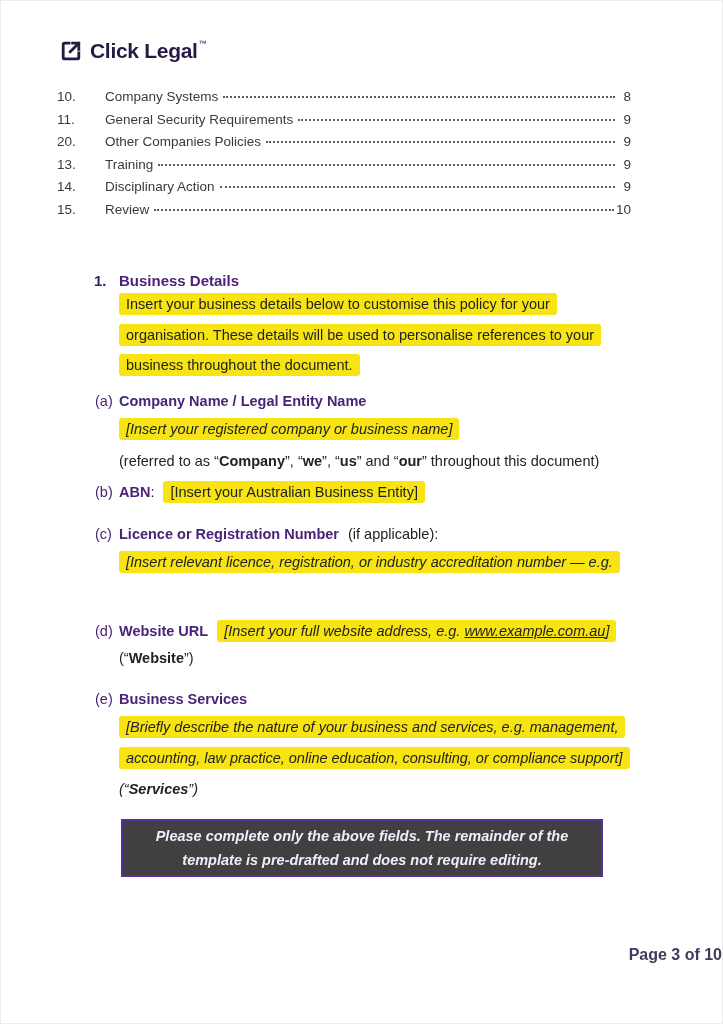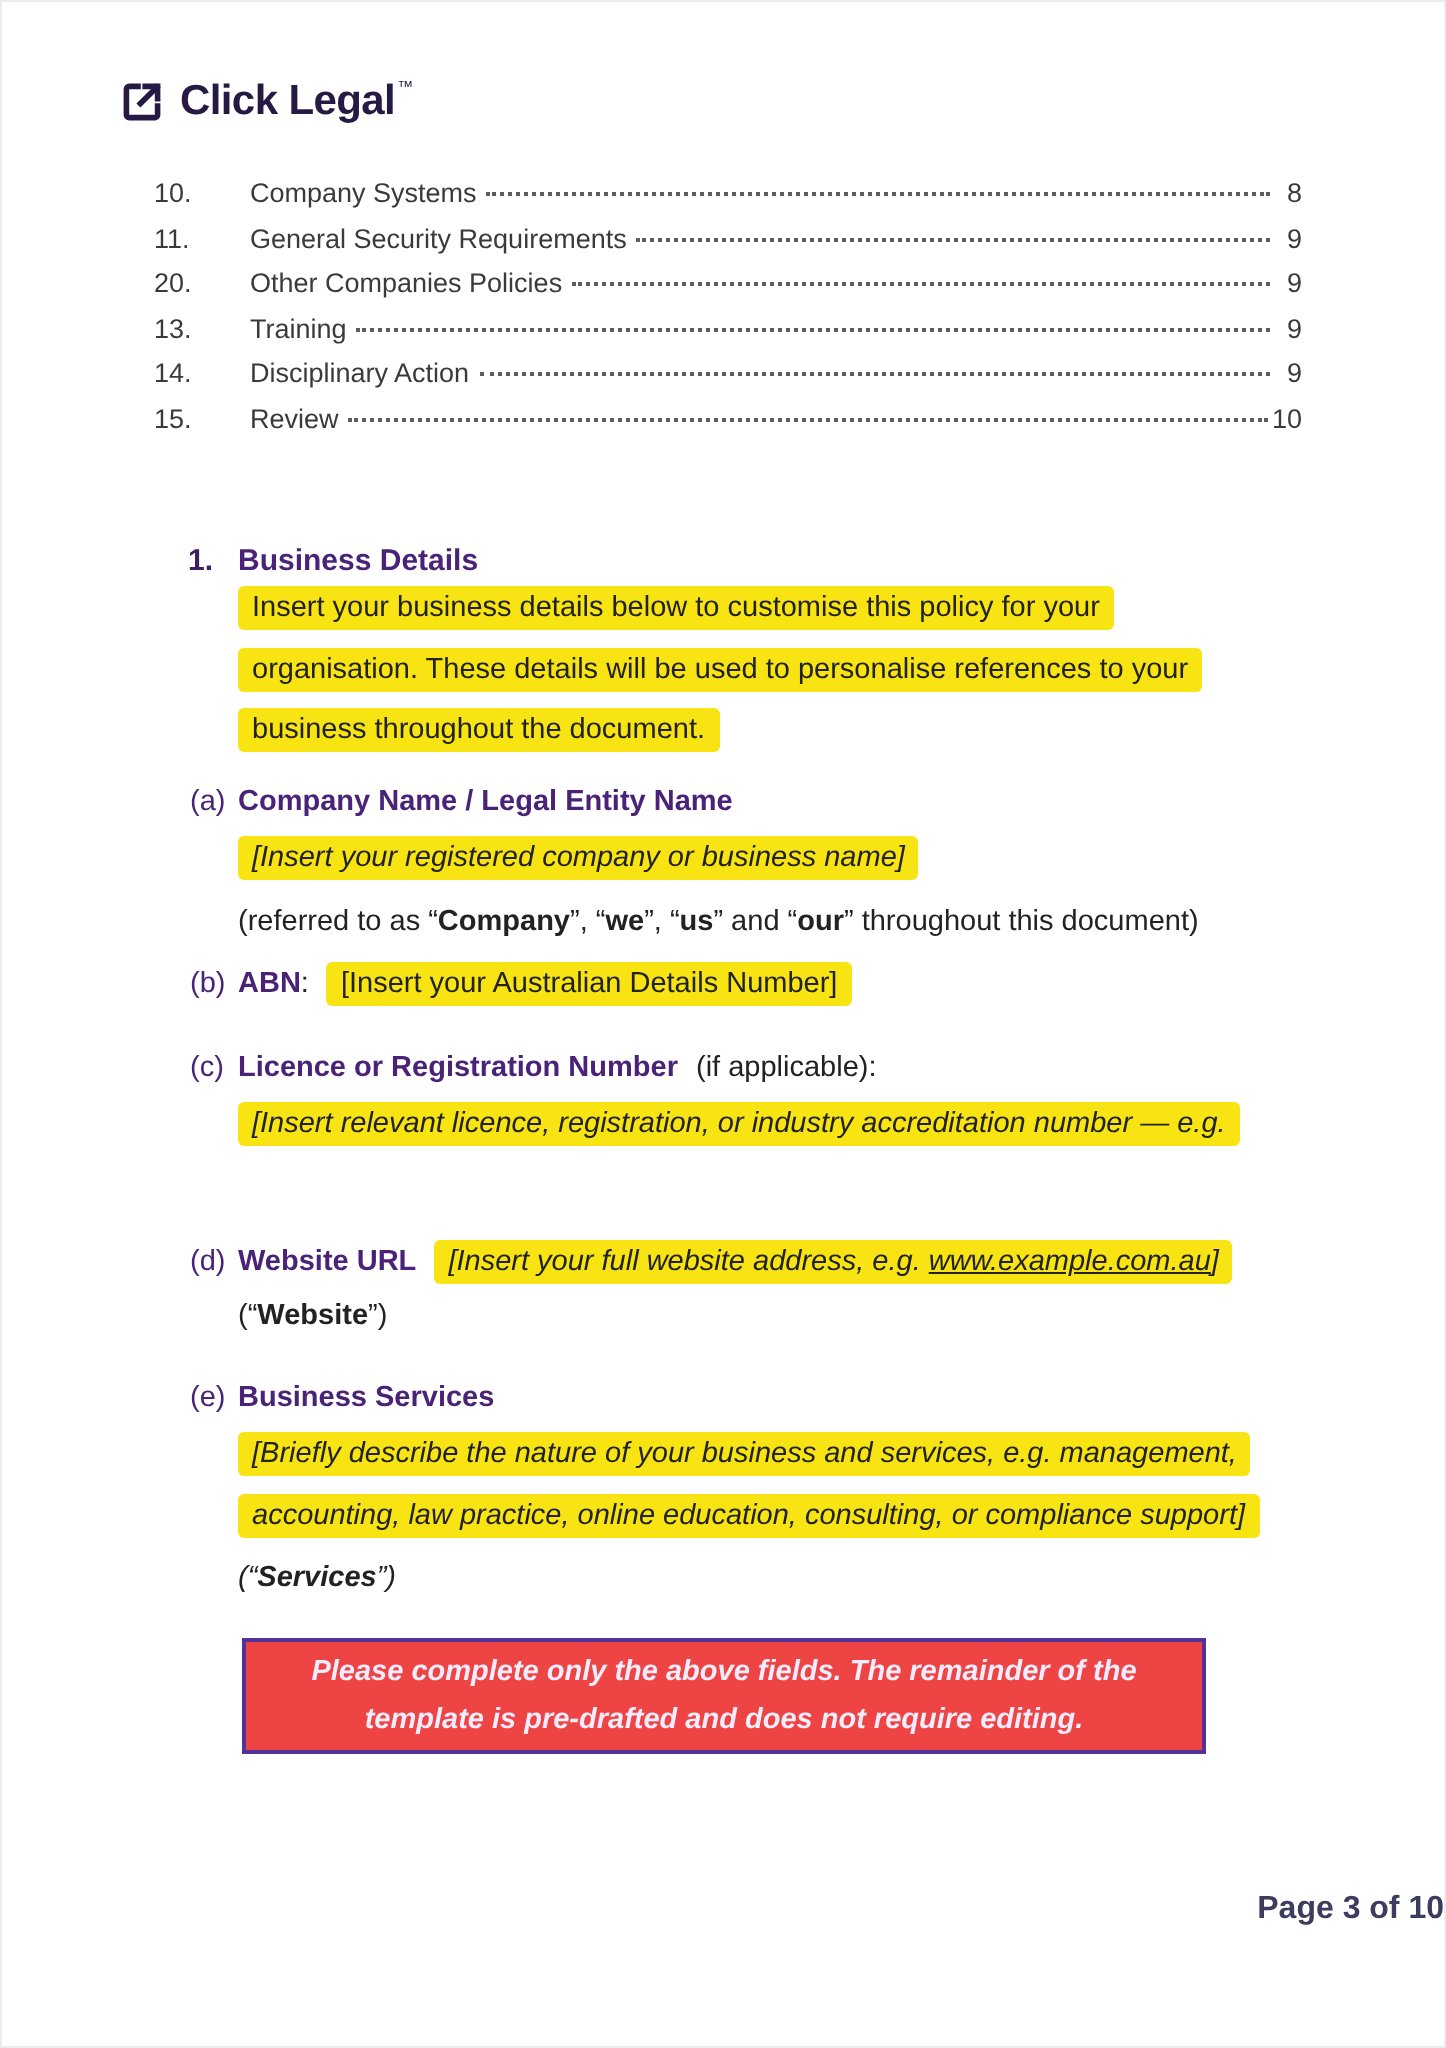--- a/index.html
+++ b/index.html
@@ -7,21 +7,21 @@
     position:relative;width:723px;height:1024px;background:#fff;
     font-family:"Liberation Sans",sans-serif;color:#222;
     border:1px solid #ececec;box-sizing:border-box;overflow:hidden;
   }
   
   .logo{position:absolute;top:38px;left:58px;display:flex;align-items:center;justify-content:flex-end;}
   .logo-icon{width:24px;height:24px;margin-right:7px;display:inline-block;}
   .logo-text{font-size:21px;font-weight:800;color:#261a45;letter-spacing:-0.3px;}
   .logo-tm{font-size:8px;color:#261a45;vertical-align:top;position:relative;top:-8px;margin-left:1px;}
   
-  .toc{position:absolute;top:88px;left:76px;width:574px;}
+  .toc{position:absolute;top:88px;left:56px;width:574px;}
   .toc-row{display:flex;align-items:baseline;height:22.6px;font-size:13.5px;color:#3a3a3a;}
   .toc-num{width:48px;flex:none;}
   .toc-title{flex:none;}
   .toc-dots{flex:1;position:relative;margin:0 2px 0 5px;}
   .toc-dots::after{content:"";position:absolute;left:0;right:0;bottom:3px;border-bottom:2px dotted #5c5c5c;}
   .toc-page{flex:none;text-align:right;min-width:14px;}
   
   .blk{position:absolute;left:118px;width:545px;font-size:14.5px;line-height:25px;}
   .marker{position:absolute;left:-24px;color:#4a2379;}
   .lbl{font-weight:bold;color:#4a2379;}
@@ -31,21 +31,21 @@
   .it{font-style:italic;}
   .b{font-weight:bold;}
   .link{text-decoration:underline;color:inherit;}
   .gapL{margin-left:5px;}
   .sub{margin-top:2px;}
   .sec-head{font-weight:bold;font-size:15px;color:#4a2379;}
   .sec-num{position:absolute;left:-25px;color:#3d2066;}
   
   .notice{
     position:absolute;top:818px;left:120px;width:482px;box-sizing:border-box;
-    background:#ef4444;border:2px solid #54309a;
+    background:#404040;border:2px solid #54309a;
     color:#f2ecfc;font-weight:bold;font-style:italic;text-align:center;
     font-size:14.5px;line-height:24px;padding:3px 14px;
   }
   
   .footer{position:absolute;top:945px;left:0;width:100%;text-align:right;
     font-size:16px;font-weight:bold;color:#3c3c5e;}
 </style>
 </head>
 <body>
 
@@ -122,21 +122,21 @@
       <span class="hl it">[Insert your registered company or business name]</span>
     </div>
     <div class="sub">
       <span>(referred to as “</span><span class="b">Company</span><span>”, “</span><span class="b">we</span><span>”, “</span><span class="b">us</span><span>” and “</span><span class="b">our</span><span>” throughout this document)</span>
     </div>
   </div>
 
   <div class="blk" style="top:479px;">
     <span class="marker">(b)</span>
     <span class="lbl">ABN</span><span>:</span>
-    <span class="hl gapL">[Insert your Australian Details Number]</span>
+    <span class="hl gapL">[Insert your Australian Business Entity]</span>
   </div>
 
   <div class="blk" style="top:521px;">
     <div>
       <span class="marker">(c)</span>
       <span class="lbl">Licence or Registration Number</span>
       <span class="suffix">(if applicable):</span>
     </div>
     <div class="hl-line sub">
       <span class="hl it">[Insert relevant licence, registration, or industry accreditation number — e.g.</span>

